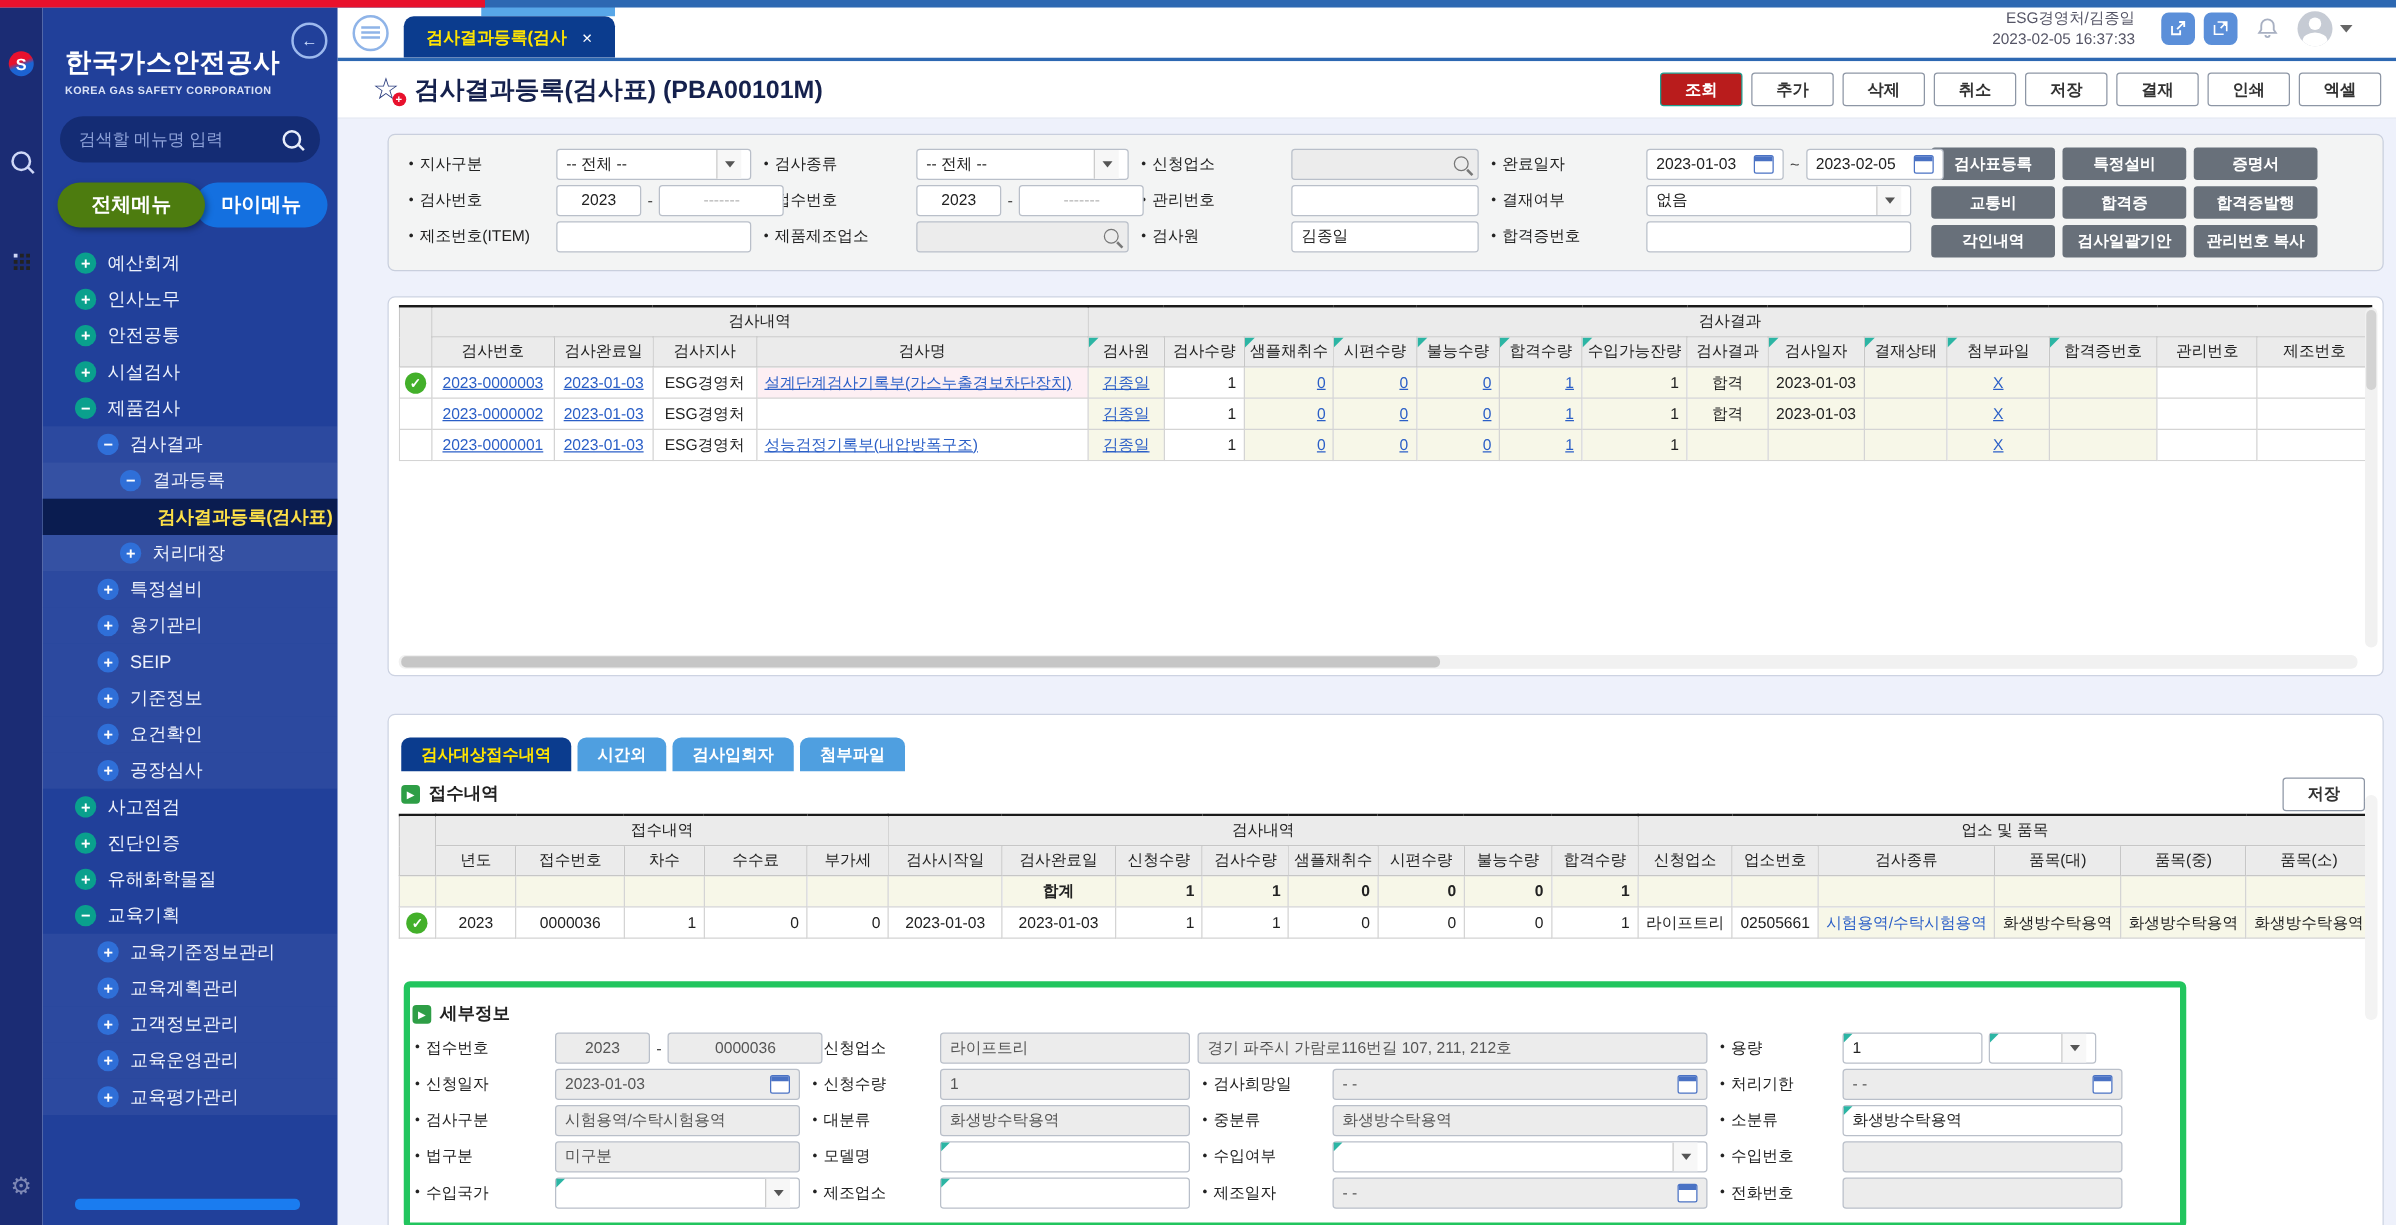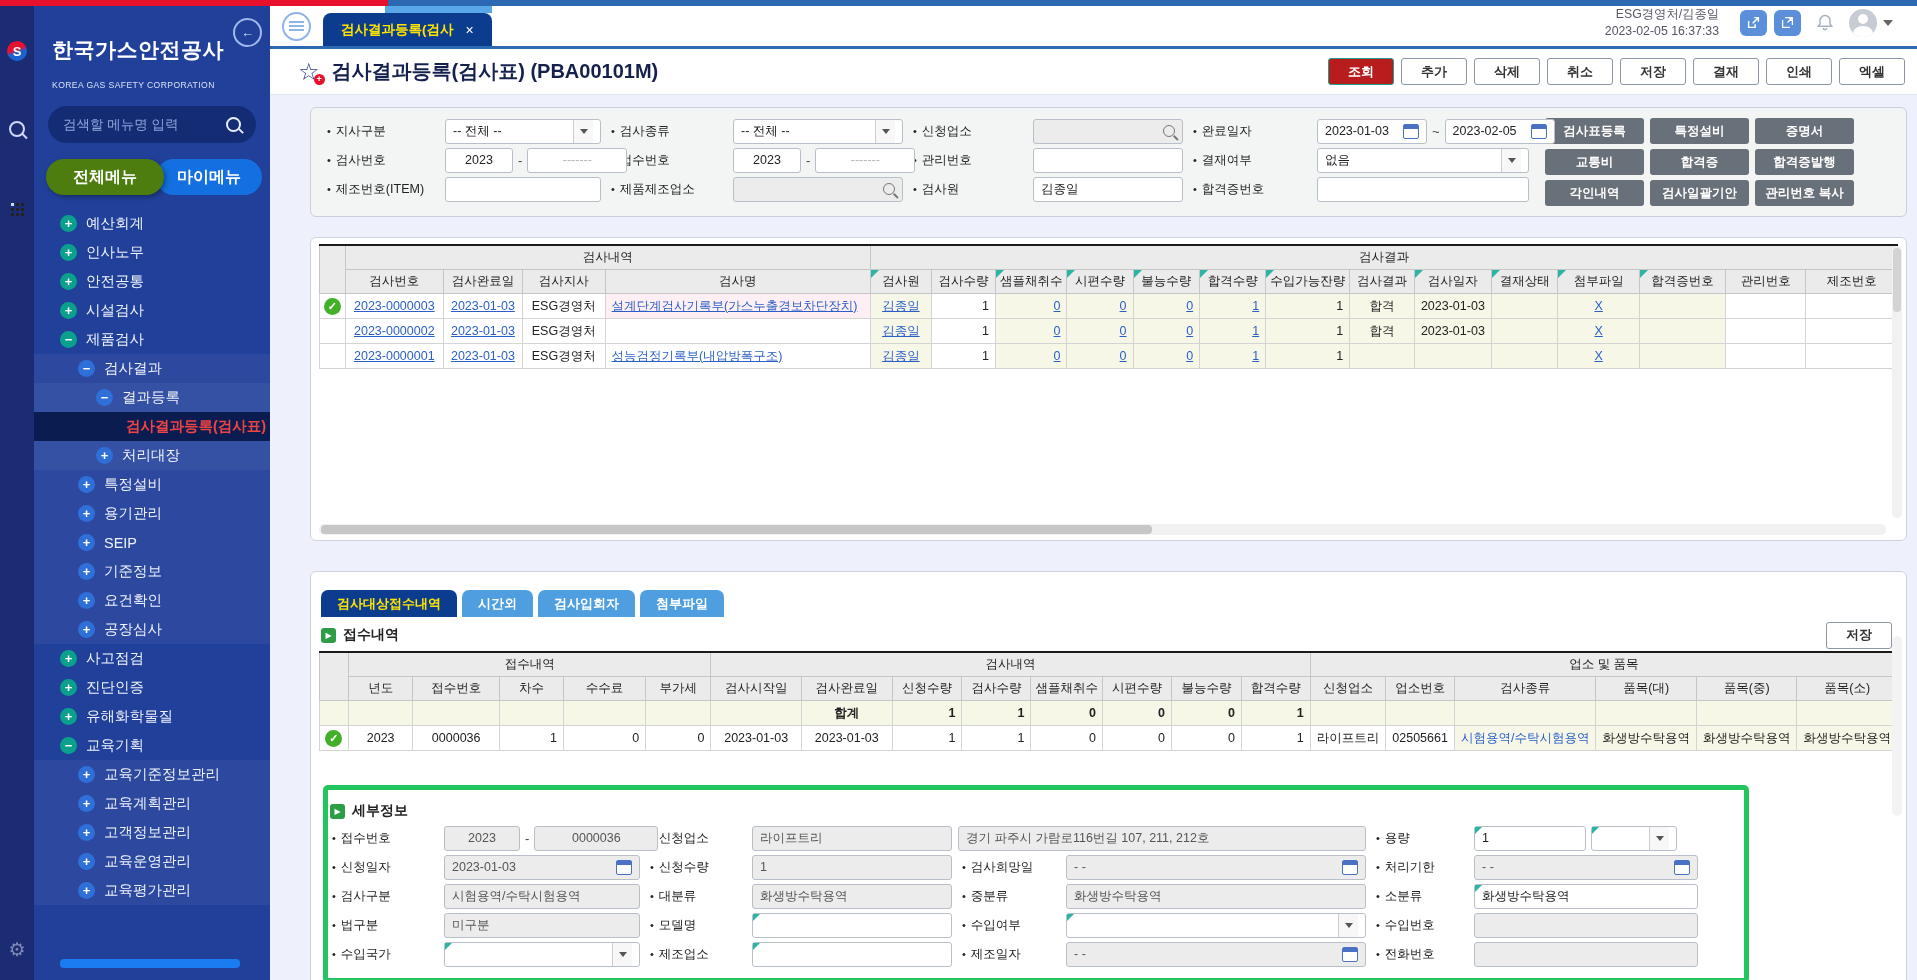--- a/index.html
+++ b/index.html
@@ -22,53 +22,53 @@
   .rail-grid{margin-top:46px;}
   .dots{width:3px;height:3px;background:#cfd8f7;box-shadow:0 0 0 0 #cfd8f7,5px 0,10px 0,0 5px,5px 5px,10px 5px,0 10px,5px 10px,10px 10px;margin-right:10px;margin-bottom:10px;}
   .rail-gear{position:absolute;bottom:14px;left:0;color:#7e88b5;font-size:19px;}
 
   
   #sidebar{position:absolute;left:34px;top:6px;width:236px;bottom:0;background:#21409a;color:#fff;overflow:hidden;z-index:4;}
   .collapse-btn{position:absolute;top:12px;right:8px;width:25px;height:25px;border-radius:50%;
       border:2px solid #9db9ee;color:#cfe0ff;display:flex;align-items:center;justify-content:center;font-size:13px;}
   .brand{padding:30px 12px 0 18px;}
   .brand .nm{font-size:21px;font-weight:bold;letter-spacing:.5px;white-space:nowrap;}
-  .brand .sub{font-size:8.6px;color:#d9e1f6;letter-spacing:.4px;margin-top:16px;}
+  .brand .sub{font-size:8.6px;color:#d9e1f6;letter-spacing:.4px;margin-top:3px;font-weight:bold;}
   .sch{margin:16px 14px 0;height:37px;border-radius:19px;background:#142c74;display:flex;align-items:center;
        padding:0 15px;color:#8fa3d9;font-size:13.5px;}
   .sch .mag-s{margin-left:auto;width:11px;height:11px;border:2px solid #e8edfb;border-radius:50%;position:relative;}
   .sch .mag-s::after{content:"";position:absolute;width:6px;height:2px;background:#e8edfb;transform:rotate(45deg);right:-5px;bottom:-2px;}
   .pills{display:flex;margin:16px 8px 0 12px;}
   .pill{height:36px;border-radius:18px;display:flex;align-items:center;justify-content:center;font-weight:bold;font-size:16px;}
   .pill.all{background:#4d7c0f;width:118px;z-index:2;box-shadow:2px 2px 5px rgba(0,0,0,.35);}
   .pill.my{background:#1470e0;width:106px;margin-left:-8px;}
   #menu{margin-top:14px;}
   .mi{height:29px;display:flex;align-items:center;font-size:14.5px;color:#eef2fc;white-space:nowrap;}
   .mi.lvl1{padding-left:26px;}
   .mi.lvl2{padding-left:44px;background:rgba(255,255,255,.05);}
   .mi.lvl3{padding-left:62px;background:rgba(255,255,255,.09);}
   .mi.lvl4{padding-left:92px;background:rgba(255,255,255,.09);}
-  .mi.sel{background:#0a1c50;font-weight:bold;color:#ef4444;}
+  .mi.sel{background:#0a1c50;font-weight:bold;color:#fde047;}
   .tico{flex:0 0 17px;width:17px;height:17px;border-radius:50%;margin-right:9px;display:flex;align-items:center;
         justify-content:center;font-size:13px;font-weight:bold;color:#fff;line-height:15px;}
   .tico.teal{background:#0aa08d;}
   .tico.blue{background:#2f6fd8;}
   .menu-thumb{position:absolute;left:26px;bottom:12px;width:180px;height:9px;border-radius:4px;background:#1a7cf0;}
 
   
   #content{position:absolute;left:270px;top:6px;right:0;bottom:0;display:flex;flex-direction:column;background:#eef1fb;}
   .tabrow{height:40px;background:#fff;display:flex;align-items:flex-end;position:relative;}
   .hamb{width:25px;height:25px;border-radius:50%;border:2px solid #8fb4e8;margin:0 0 5px 12px;position:relative;}
   .hamb i{position:absolute;left:5px;right:5px;top:7px;height:2px;background:#8fb4e8;box-shadow:0 4px 0 #8fb4e8,0 8px 0 #8fb4e8;}
   #tabs{display:flex;margin-left:12px;align-items:flex-end;flex-direction:column;}
   .tab{height:33px;padding:0 18px;border-radius:8px 8px 0 0;display:flex;align-items:center;
        font-weight:bold;font-size:13.5px;color:#fff;background:#58a7e8;margin-right:5px;}
   .tab.active{background:#0b3c8e;color:#ffe400;}
   .tab .x{margin-left:12px;color:#fff;font-weight:normal;font-size:14px;}
-  .uinfo{margin-left:auto;display:flex;align-items:center;padding:0 24px 6px 0;}
+  .uinfo{margin-left:auto;display:flex;align-items:center;padding:0 35px 6px 0;}
   .utxt{text-align:right;font-size:12.3px;color:#556;line-height:1.4;margin-right:14px;}
   .icobtn{width:27px;height:26px;border-radius:6px;background:#5b8fd9;margin-left:7px;display:flex;align-items:center;justify-content:center;}
   .icobtn svg{display:block;}
   .bell{margin-left:14px;display:flex;}
   .ava{width:28px;height:28px;border-radius:50%;background:#c6cbd4;margin-left:14px;position:relative;overflow:hidden;}
   .ava::before{content:"";position:absolute;top:5px;left:9px;width:10px;height:10px;border-radius:50%;background:#fff;}
   .ava::after{content:"";position:absolute;top:17px;left:4px;width:20px;height:14px;border-radius:50%;background:#fff;}
   .chevdn{margin-left:6px;width:0;height:0;border-left:5px solid transparent;border-right:5px solid transparent;border-top:6px solid #666;}
   .bline{height:3px;background:#2d68b2;}
   .titlebar{height:45px;background:#fff;display:flex;align-items:center;padding:0 12px 0 28px;border-bottom:1px solid #e2e6f2;}

